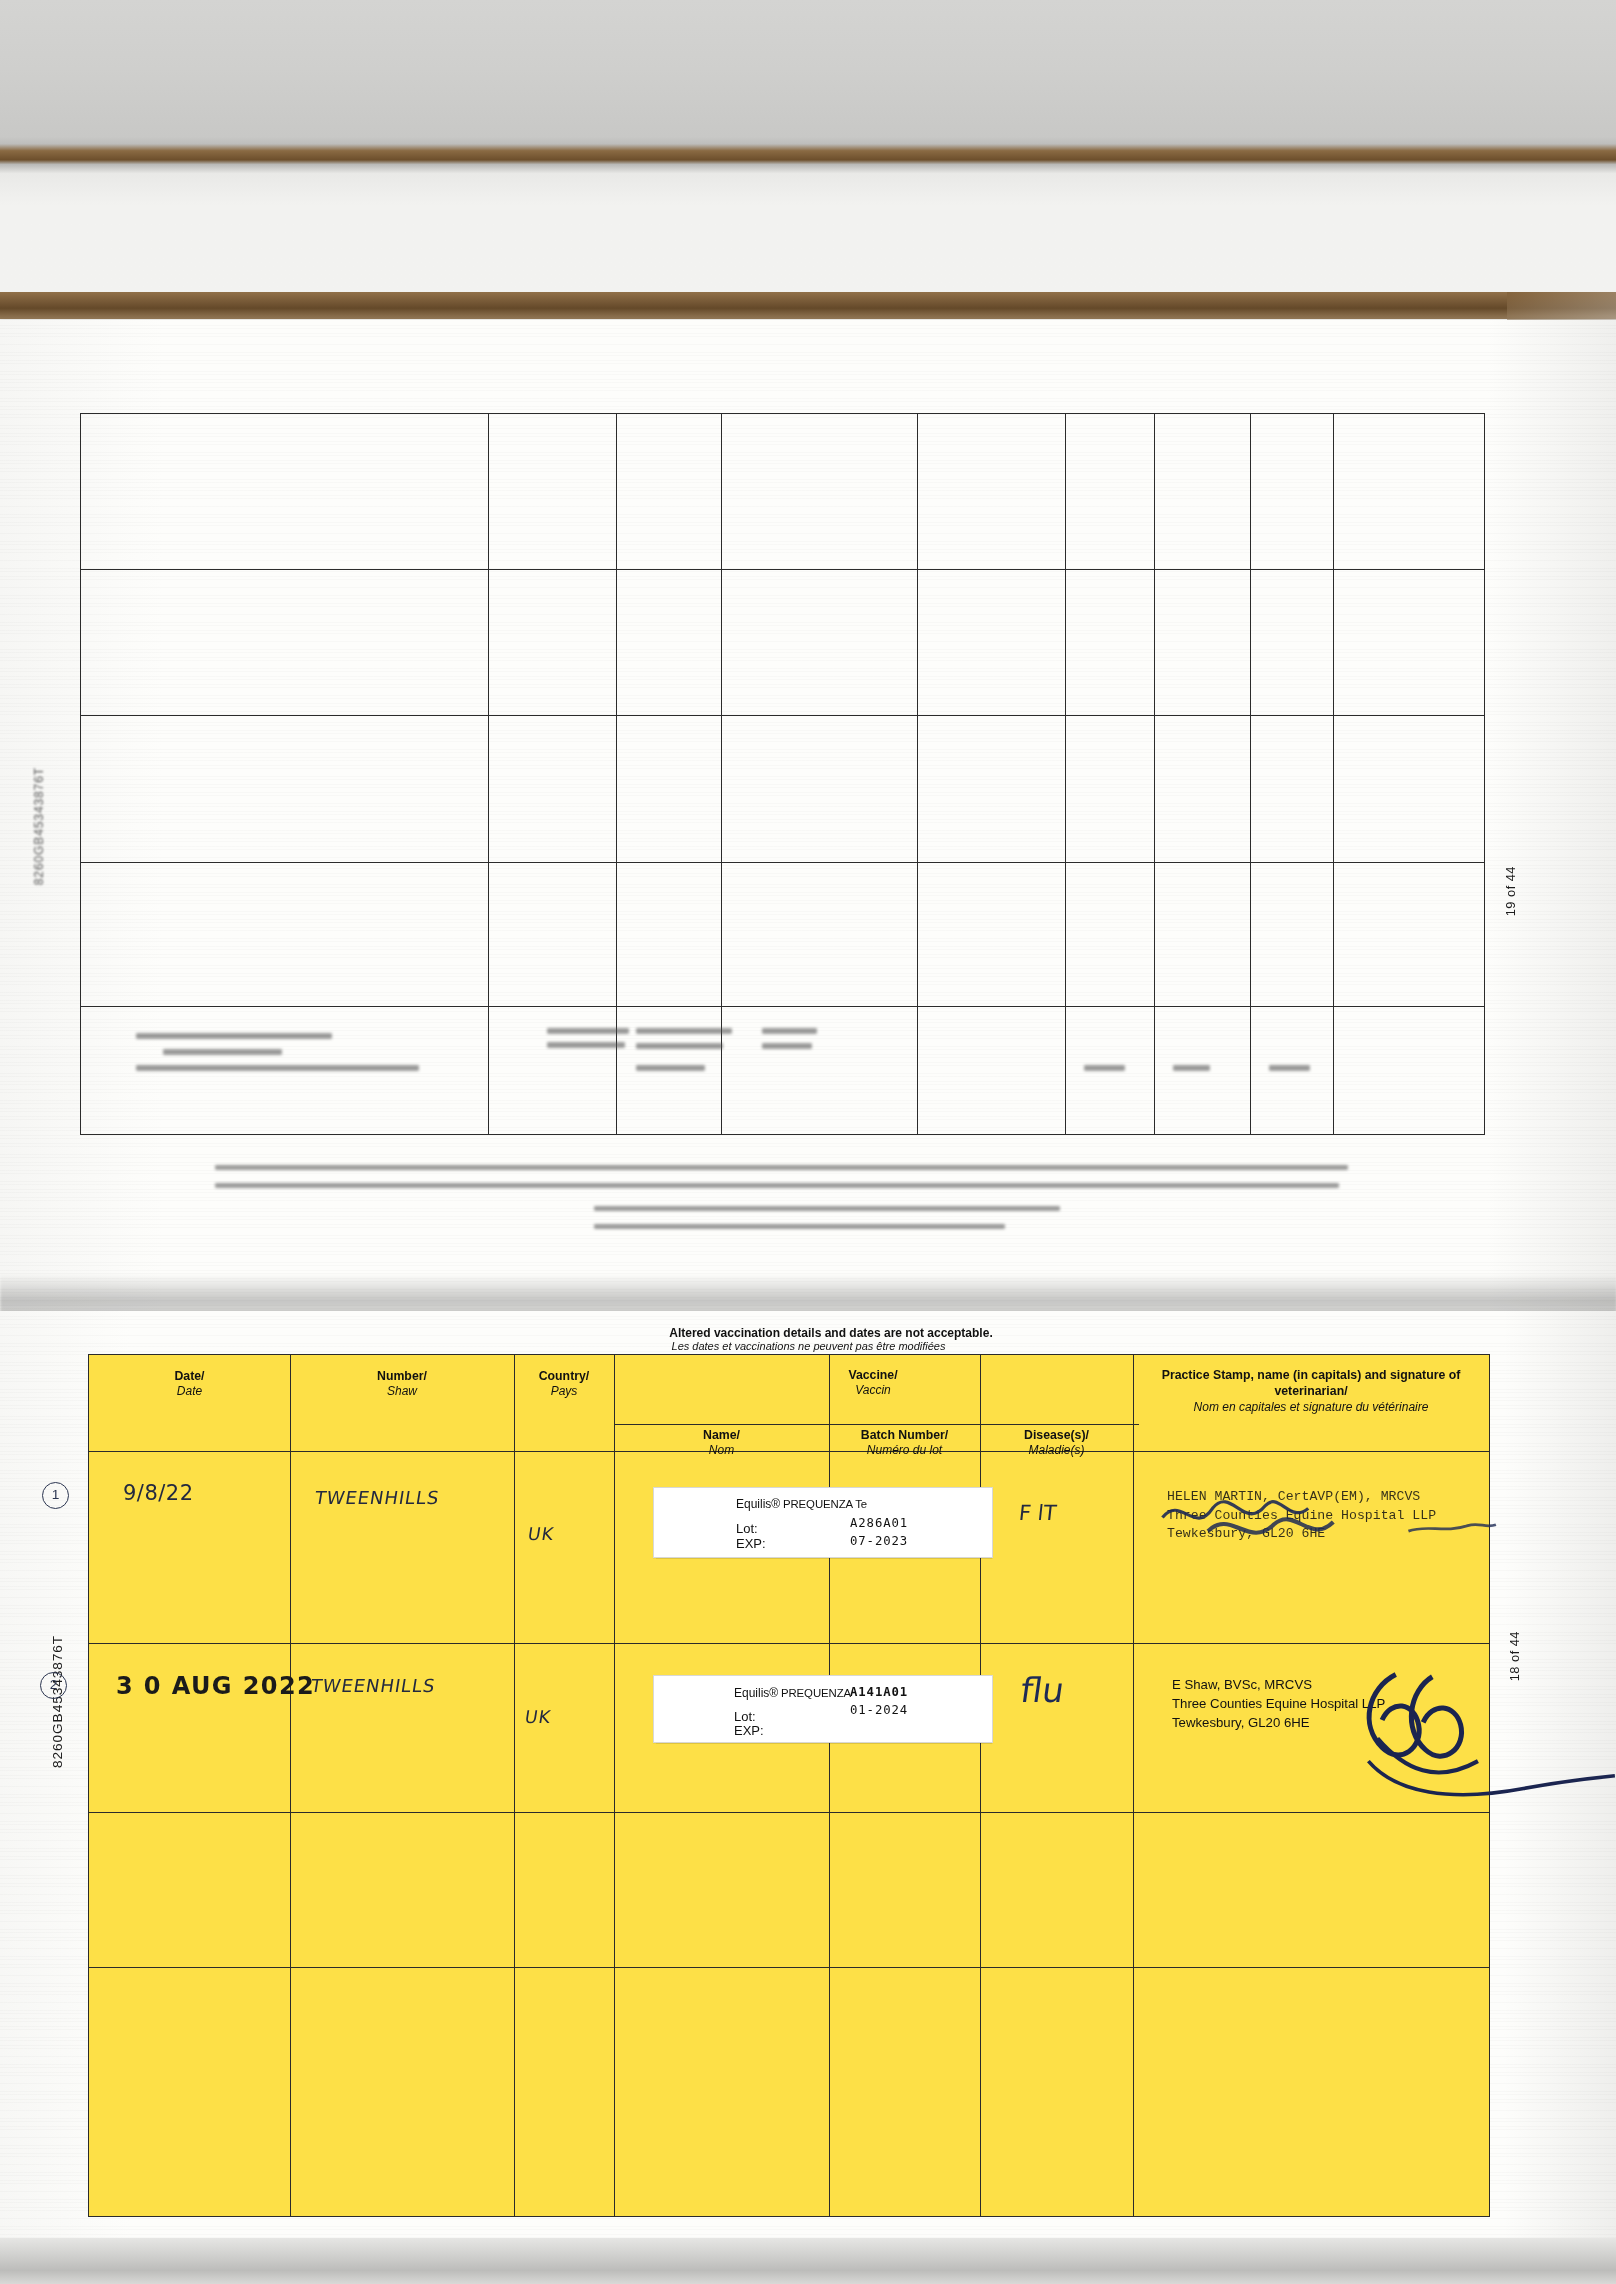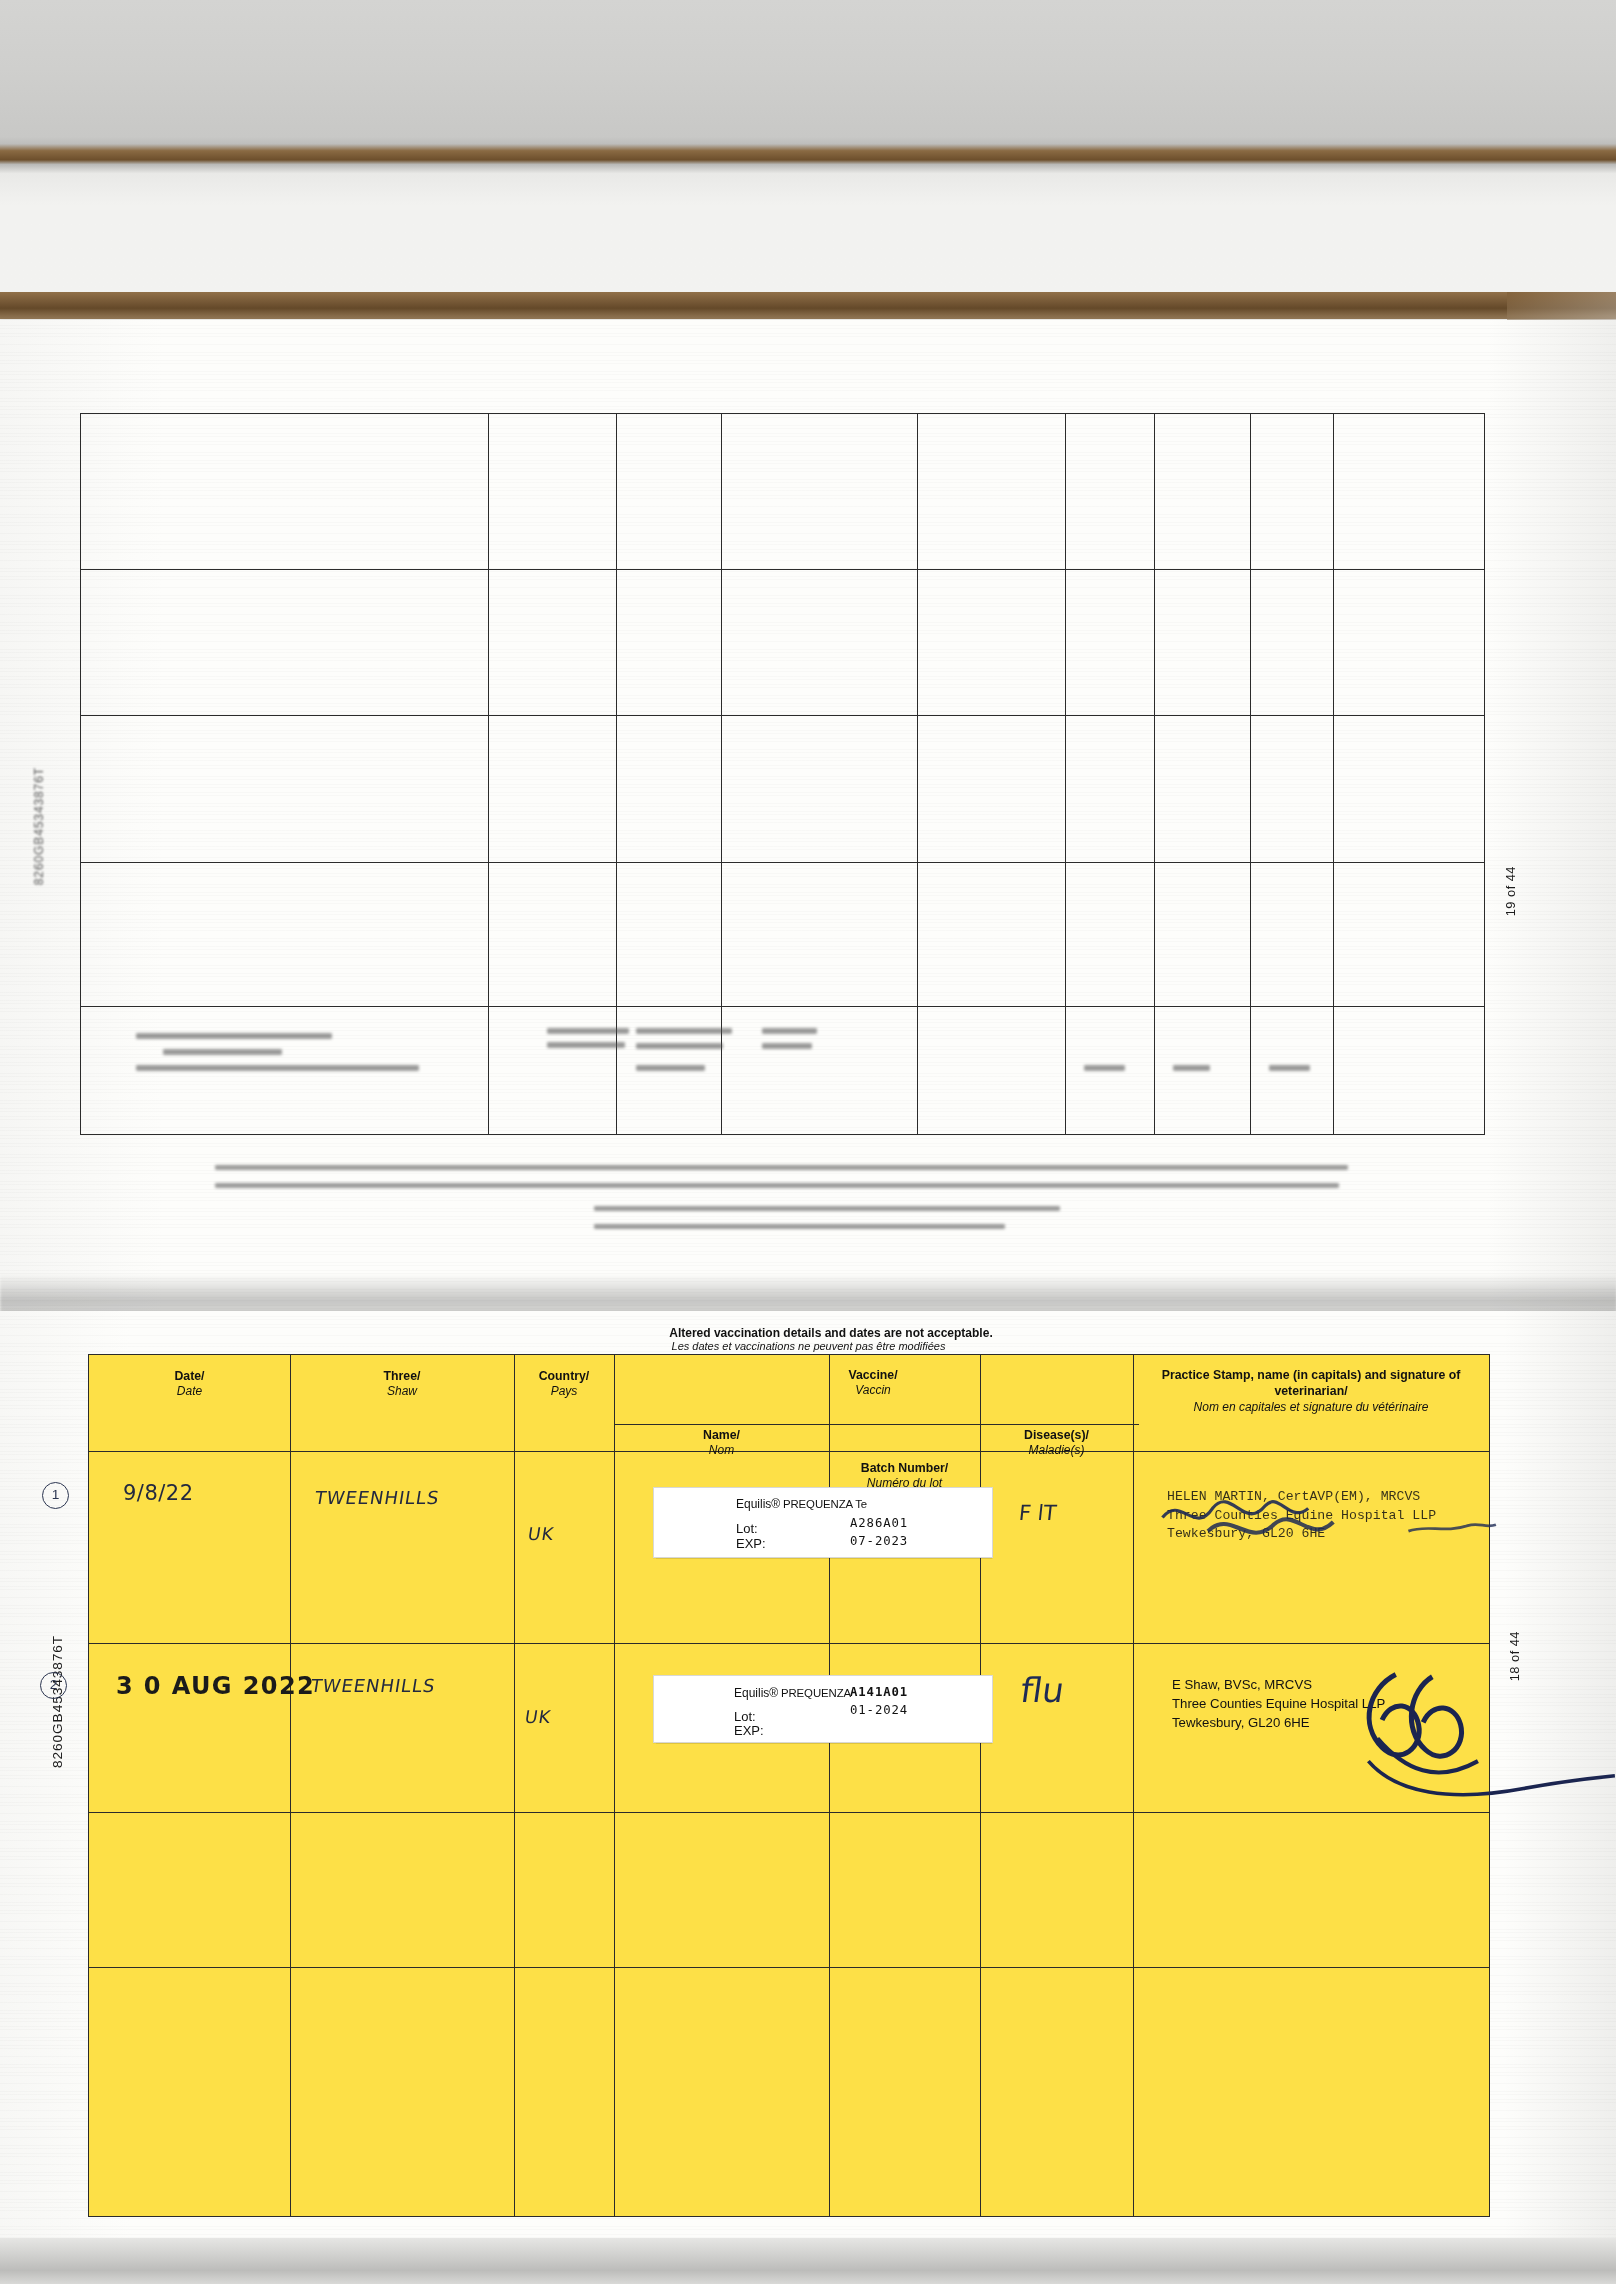--- a/index.html
+++ b/index.html
@@ -184,36 +184,36 @@
   <div class="hline" style="top:96px;"></div>
   <div class="hline" style="top:288px;"></div>
   <div class="hline" style="top:457px;"></div>
   <div class="hline" style="top:612px;"></div>
 
   <div class="cellhdr" style="left:0;top:13.7px;width:201px;">
     <span>Date/</span>
     <i>Date</i>
   </div>
   <div class="cellhdr" style="left:201px;top:13.7px;width:224px;">
-    <span>Three/</span>
+    <span>Number/</span>
     <i>Shaw</i>
   </div>
   <div class="cellhdr" style="left:425px;top:13.7px;width:100px;">
     <span>Country/</span>
     <i>Pays</i>
   </div>
   <div class="cellhdr" style="left:525px;top:12.8px;width:518px;">
     <span>Vaccine/</span>
     <i>Vaccin</i>
   </div>
   <div class="cellhdr" style="left:525px;top:73px;width:215px;">
     <span>Name/</span>
     <i>Nom</i>
   </div>
-  <div class="cellhdr" style="left:740px;top:73px;width:151px;margin-top:33px;">
+  <div class="cellhdr" style="left:740px;top:73px;width:151px;">
     <span>Batch Number/</span>
     <i>Numéro du lot</i>
   </div>
   <div class="cellhdr" style="left:891px;top:73px;width:153px;">
     <span>Disease(s)/</span>
     <i>Maladie(s)</i>
   </div>
   <div class="cellhdr" style="left:1044px;top:12.8px;width:356px;line-height:1.3;">
     <span>Practice Stamp, name (in capitals) and signature of veterinarian/</span>
     <i>Nom en capitales et signature du vétérinaire</i>

